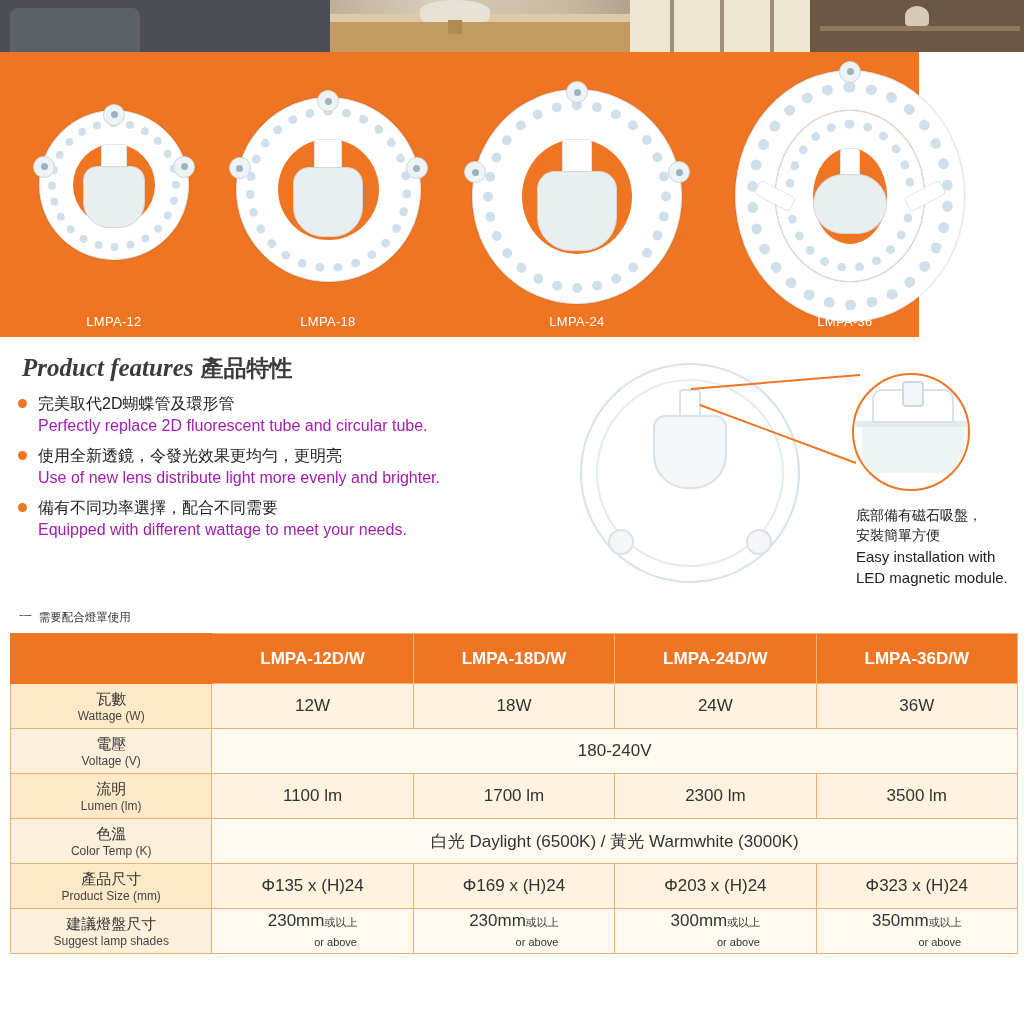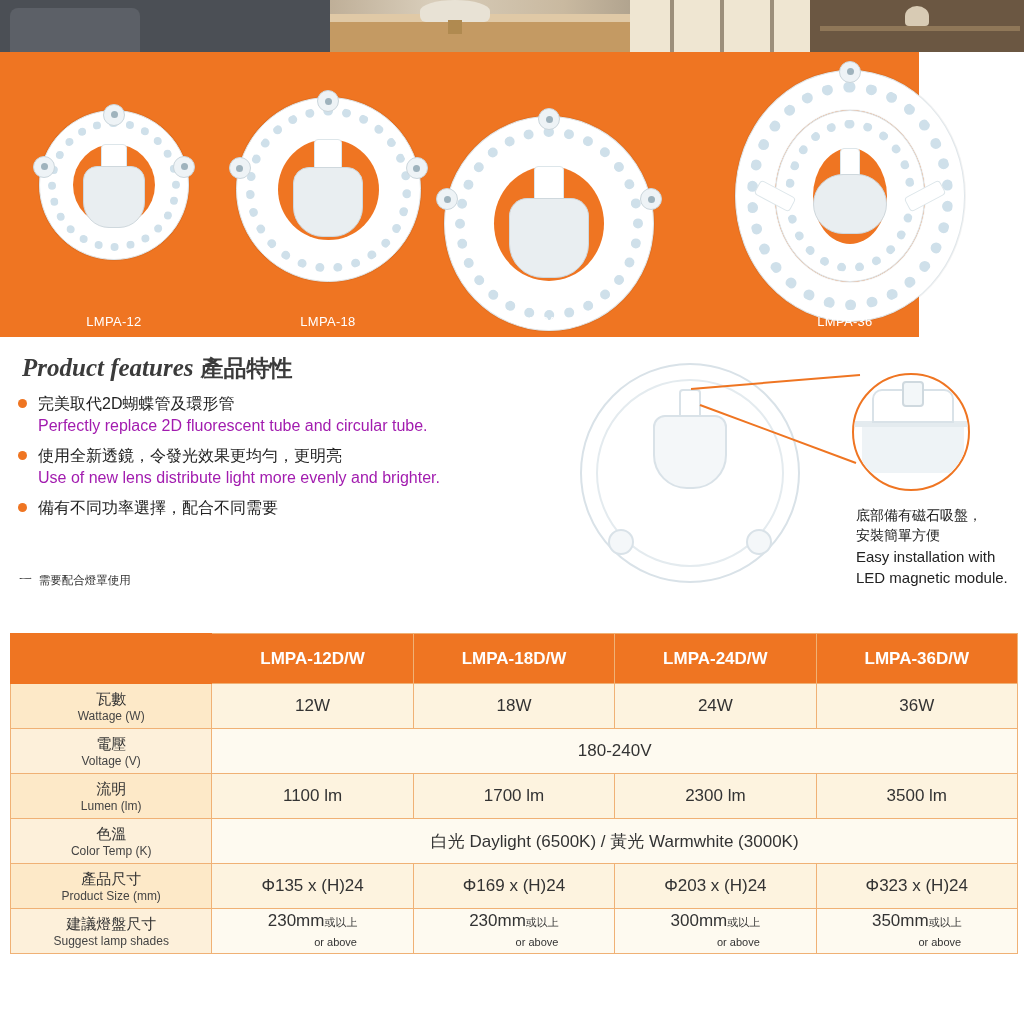--- a/index.html
+++ b/index.html
@@ -76,21 +76,21 @@
   .features { position:absolute; left:0; top:337px; width:1024px; height:290px; background:#fff; }
   .feat-title { position:absolute; left:22px; top:16px; font-size:25px; }
   .feat-title .en { font-family:"Liberation Serif", serif; font-style:italic; font-weight:bold; color:#3b3b3b; }
   .feat-title .zh { color:#3b3b3b; font-weight:bold; font-size:23px; }
   .bullets { position:absolute; left:18px; top:56px; width:520px; }
   .b-item { margin-bottom:9px; position:relative; padding-left:20px; }
   .b-dot { position:absolute; left:0; top:6px; width:9px; height:9px; border-radius:50%; background:#ef7522; }
   .b-zh { font-size:16px; color:#222; line-height:1.35; }
   .b-en { font-size:16px; color:#a21caf; line-height:1.35; }
   .notes { position:absolute; left:18px; top:232px; width:540px; }
-  .n-row { margin-bottom:5px; }
+  .n-row { margin-bottom:5px;margin-top:37px; }
   .n-zh { font-size:11.5px; color:#333; }
   .n-en { font-size:12.5px; color:#333; padding-left:10px; }
   .notes .dash { color:#333; }
 
   .diagram { position:absolute; left:560px; top:8px; width:464px; height:282px; }
   .big-ring { position:absolute; left:20px; top:18px; width:220px; height:220px; }
   .callout-circle {
     position:absolute; left:292px; top:28px; width:118px; height:118px; border-radius:50%;
     border:2px solid #ef7522; overflow:hidden; background:#fff;
   }
@@ -157,21 +157,21 @@
       <div class="ring-hole" style="inset:42px;"></div>
       <div class="spoke" style="left:50%;top:42px;width:28px;height:46px;margin-left:-14px;border-radius:4px;"></div>
       <div class="center-core" style="left:50%;top:70px;width:70px;height:70px;margin-left:-35px;border-radius:16px 16px 30px 30px;"></div>
       <div class="tab" style="left:-7px;top:60px;"></div>
       <div class="tab" style="right:-7px;top:60px;"></div>
       <div class="tab" style="left:50%;top:-7px;margin-left:-11px;"></div>
     </div>
     <div class="ring-label">LMPA-18</div>
   </div>
 
-  <div class="lamp-wrap" style="left:444px; top:10px; width:210px; height:275px;align-items:flex-end;">
+  <div class="lamp-wrap" style="left:472px; top:10px; width:210px; height:275px;">
     <div class="module" style="width:215px;height:215px;margin-bottom:6px;">
       <div class="ring-outer"></div>
       <div class="led-band" style="inset:11px; border-width:10px;"></div>
       <div class="ring-hole" style="inset:50px;"></div>
       <div class="spoke" style="left:50%;top:50px;width:30px;height:52px;margin-left:-15px;border-radius:4px;"></div>
       <div class="center-core" style="left:50%;top:82px;width:80px;height:80px;margin-left:-40px;border-radius:18px 18px 34px 34px;"></div>
       <div class="tab" style="left:-8px;top:72px;"></div>
       <div class="tab" style="right:-8px;top:72px;"></div>
       <div class="tab" style="left:50%;top:-8px;margin-left:-11px;"></div>
     </div>
@@ -210,20 +210,21 @@
       <div class="b-en">Perfectly replace 2D fluorescent tube and circular tube.</div>
     </div>
     <div class="b-item">
       <span class="b-dot"></span>
       <div class="b-zh">使用全新透鏡，令發光效果更均勻，更明亮</div>
       <div class="b-en">Use of new lens distribute light more evenly and brighter.</div>
     </div>
     <div class="b-item">
       <span class="b-dot"></span>
       <div class="b-zh">備有不同功率選擇，配合不同需要</div>
+      <div class="b-en">Equipped with different wattage to meet your needs.</div>
     </div>
   </div>
 
   <div class="notes">
     <div class="n-row">
       <span class="dash">ㄧ</span>
       <span class="n-zh">需要配合燈罩使用</span>
     </div>
   </div>
 

